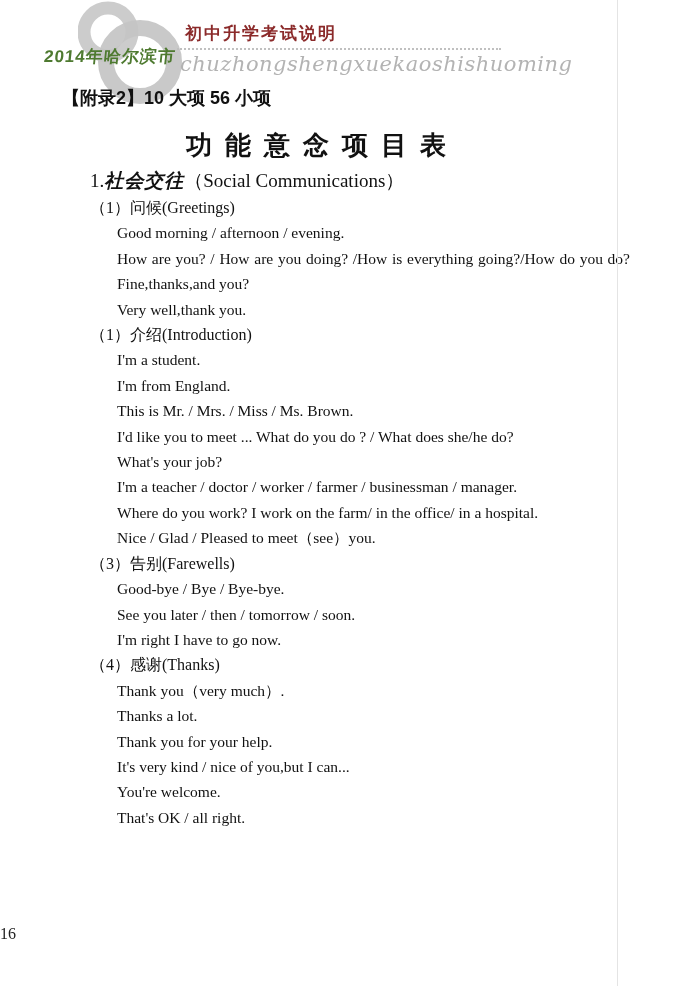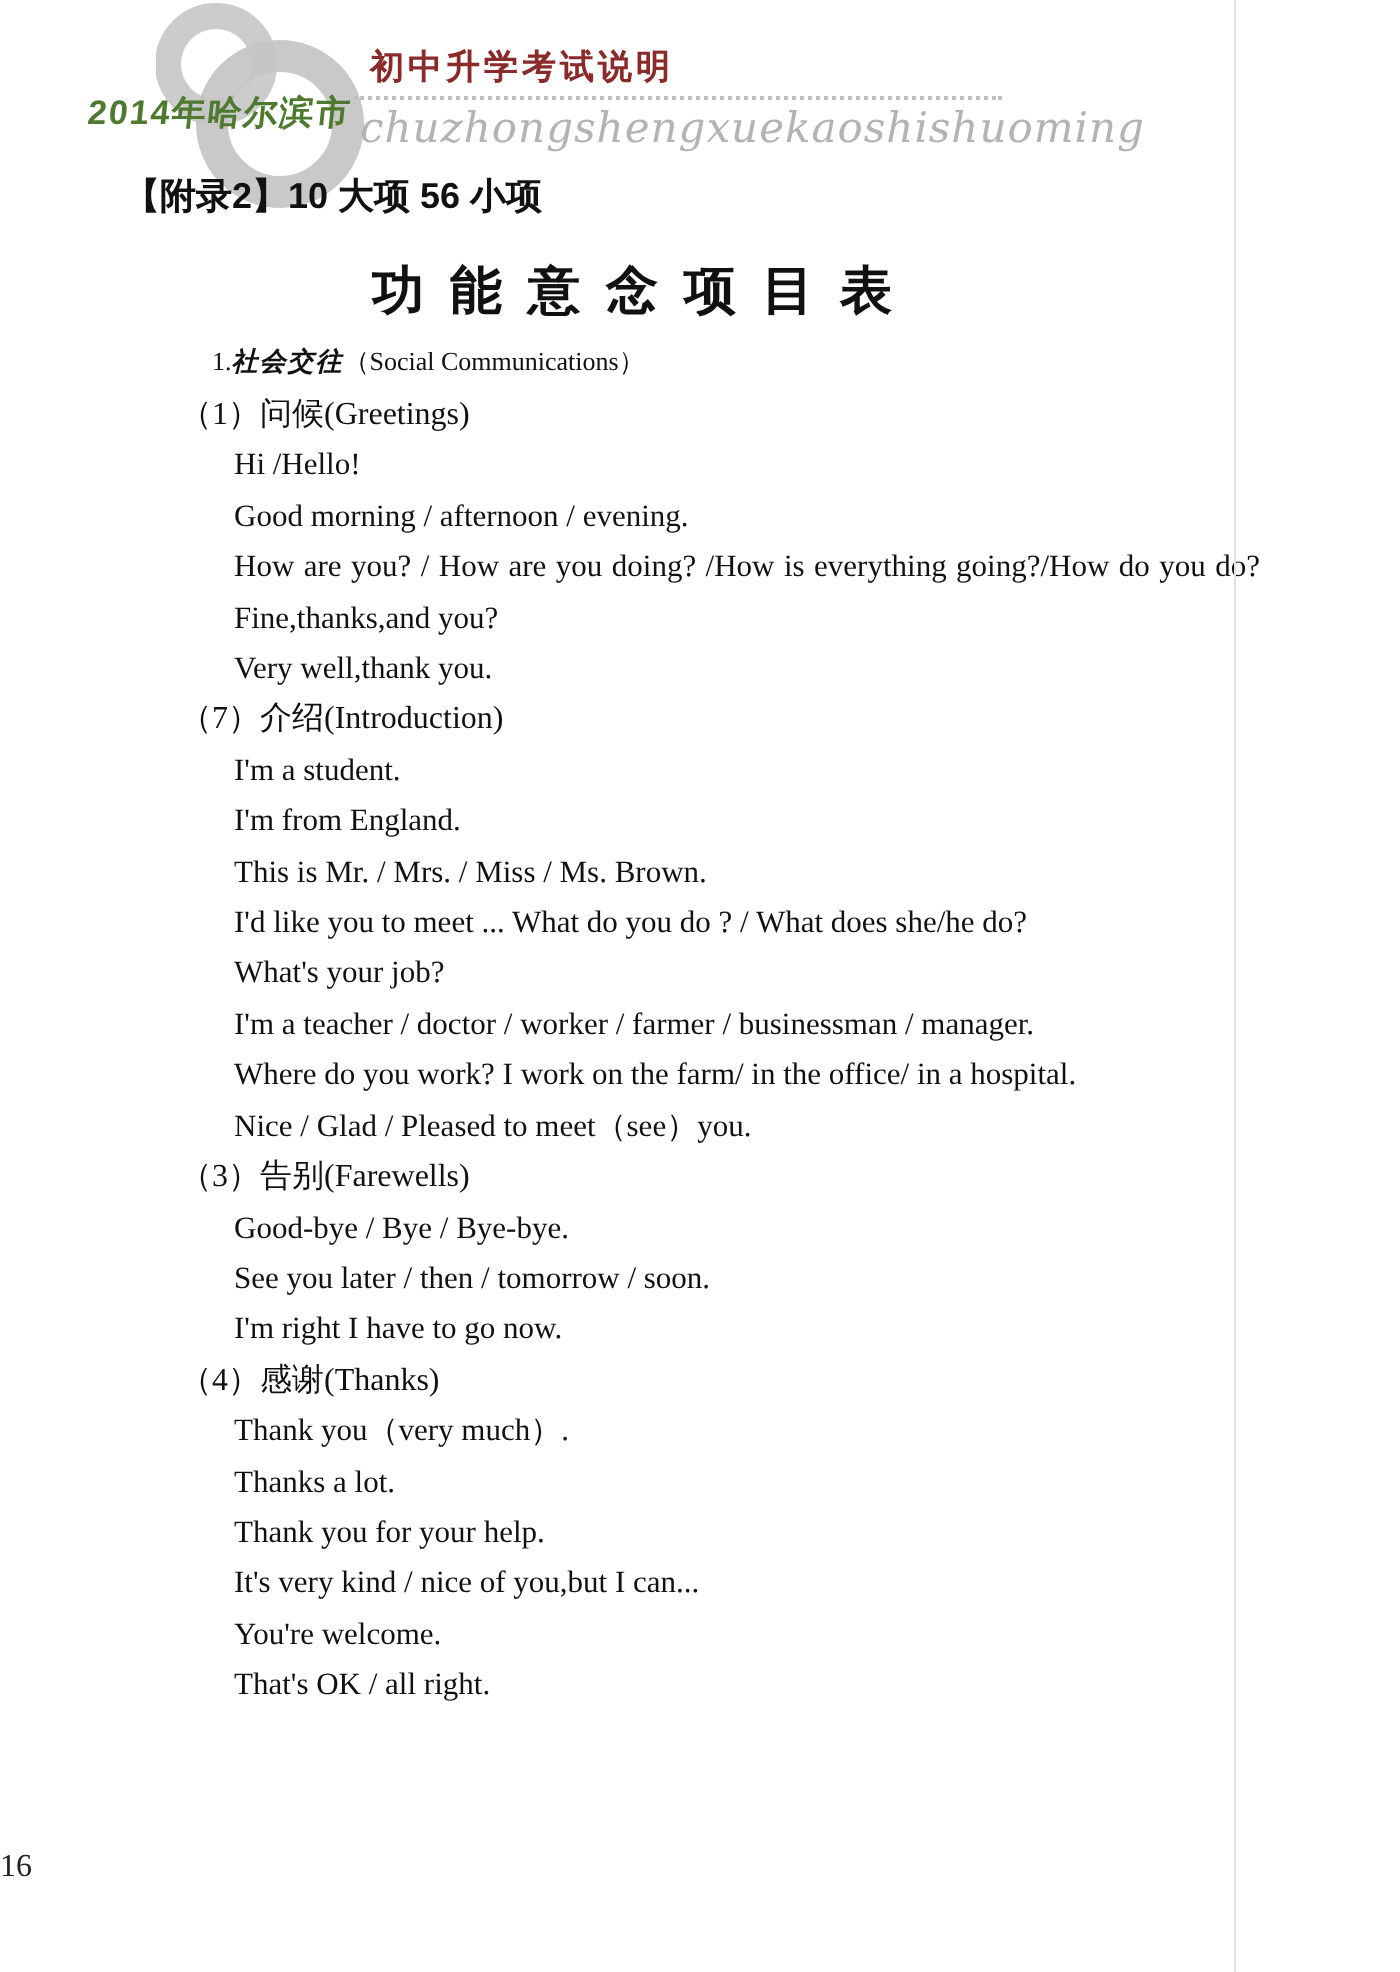--- a/index.html
+++ b/index.html
@@ -53,23 +53,22 @@
     font-size: 26px; font-weight: bold; color: #111;
     letter-spacing: 13px;
     text-indent: 13px; 
   }
 
   
   .content {
     position: absolute; left: 90px; top: 167px; width: 543px;
   }
   .section-heading {
-    font-size: 13px; line-height: 28px; color: #111;
+    font-size: 19px; line-height: 28px; color: #111;
     white-space: nowrap;
-    margin-left: 16px;
   }
   .section-heading .cn {
     font-style: italic; font-weight: bold; letter-spacing: 1px;
   }
   .subsection-heading {
     font-size: 16px; line-height: 25.4px; color: #111;
     white-space: nowrap;
   }
   .line {
     margin-left: 27px;
@@ -108,27 +107,26 @@
   <div class="brand-pinyin">chuzhongshengxuekaoshishuoming</div>
 
   <div class="appendix-note">【附录2】10 大项 56 小项</div>
   <div class="page-title">功能意念项目表</div>
 
   <div class="content">
 
     <div class="section-heading"><span>1.</span><span class="cn">社会交往</span><span>（Social Communications）</span></div>
 
     <div class="subsection-heading">（1）问候(Greetings)</div>
-    <div class="line">Hi /Hello!</div>
     <div class="line">Good morning / afternoon / evening.</div>
     <div class="line justified">How are you? / How are you doing? /How is everything going?/How do you do?</div>
     <div class="line">Fine,thanks,and you?</div>
     <div class="line">Very well,thank you.</div>
 
-    <div class="subsection-heading">（7）介绍(Introduction)</div>
+    <div class="subsection-heading">（1）介绍(Introduction)</div>
     <div class="line">I'm a student.</div>
     <div class="line">I'm from England.</div>
     <div class="line">This is Mr. / Mrs. / Miss / Ms. Brown.</div>
     <div class="line">I'd like you to meet ... What do you do ? / What does she/he do?</div>
     <div class="line">What's your job?</div>
     <div class="line">I'm a teacher / doctor / worker / farmer / businessman / manager.</div>
     <div class="line">Where do you work? I work on the farm/ in the office/ in a hospital.</div>
     <div class="line">Nice / Glad / Pleased to meet（see）you.</div>
 
     <div class="subsection-heading">（3）告别(Farewells)</div>

